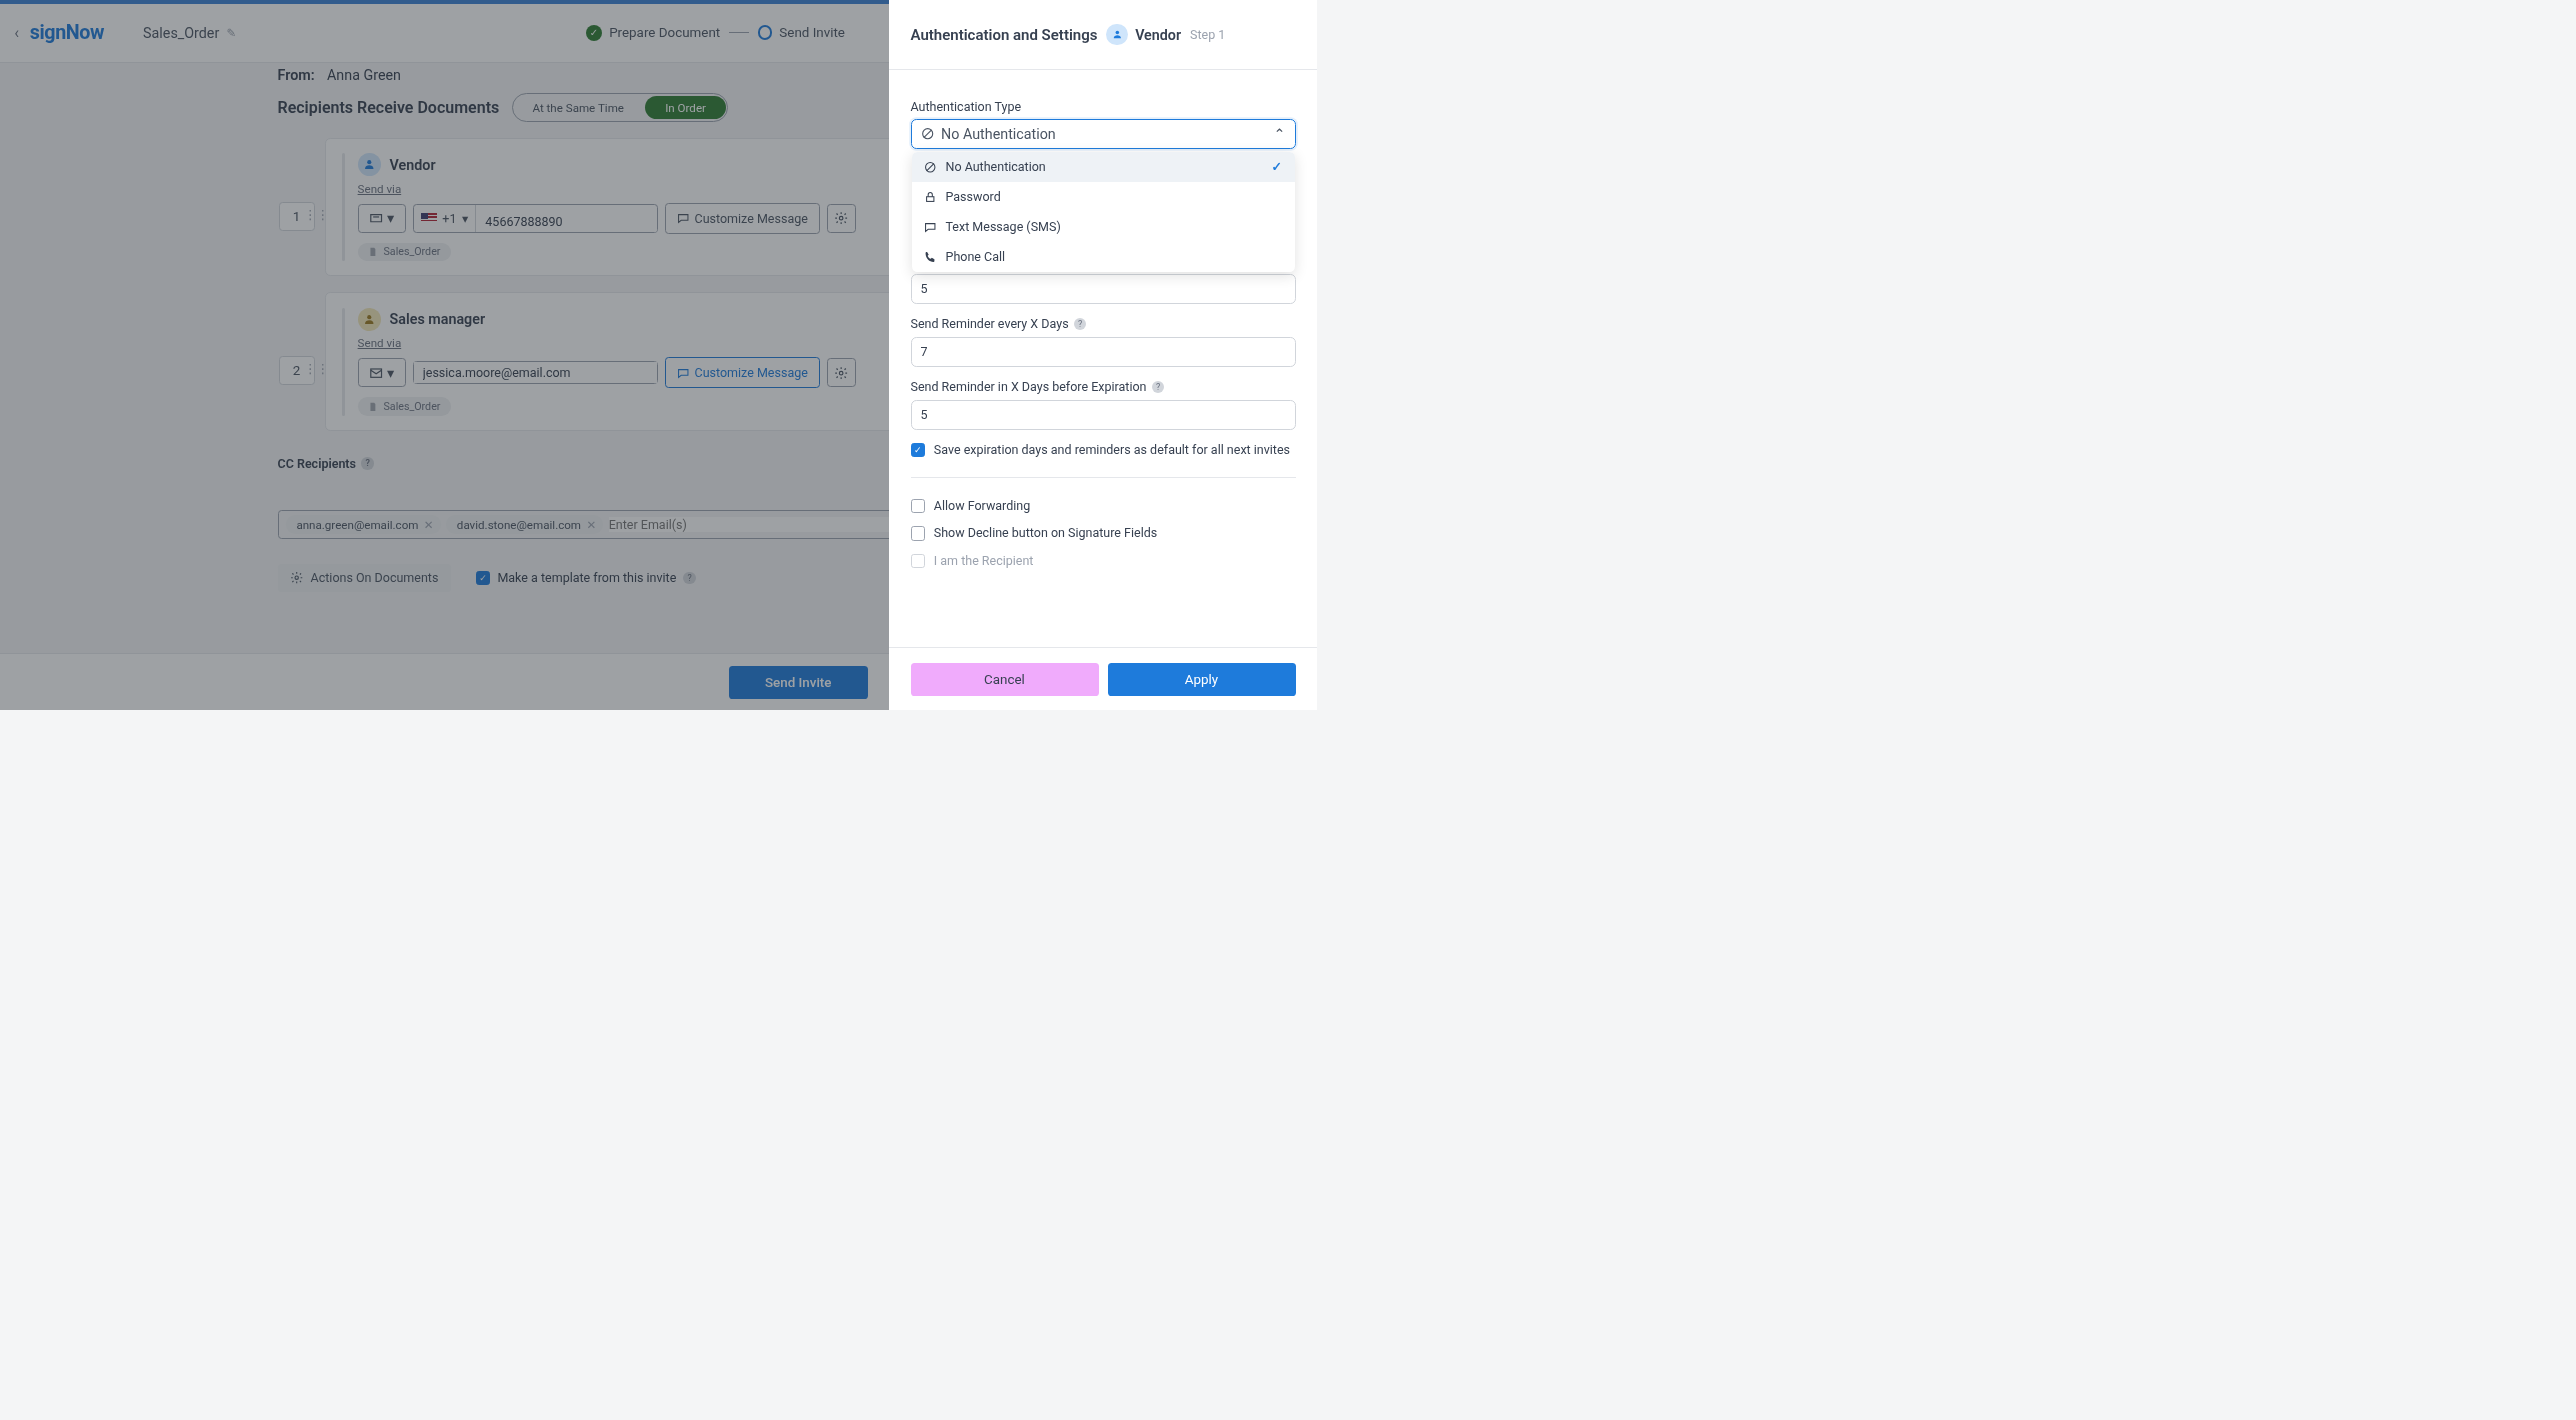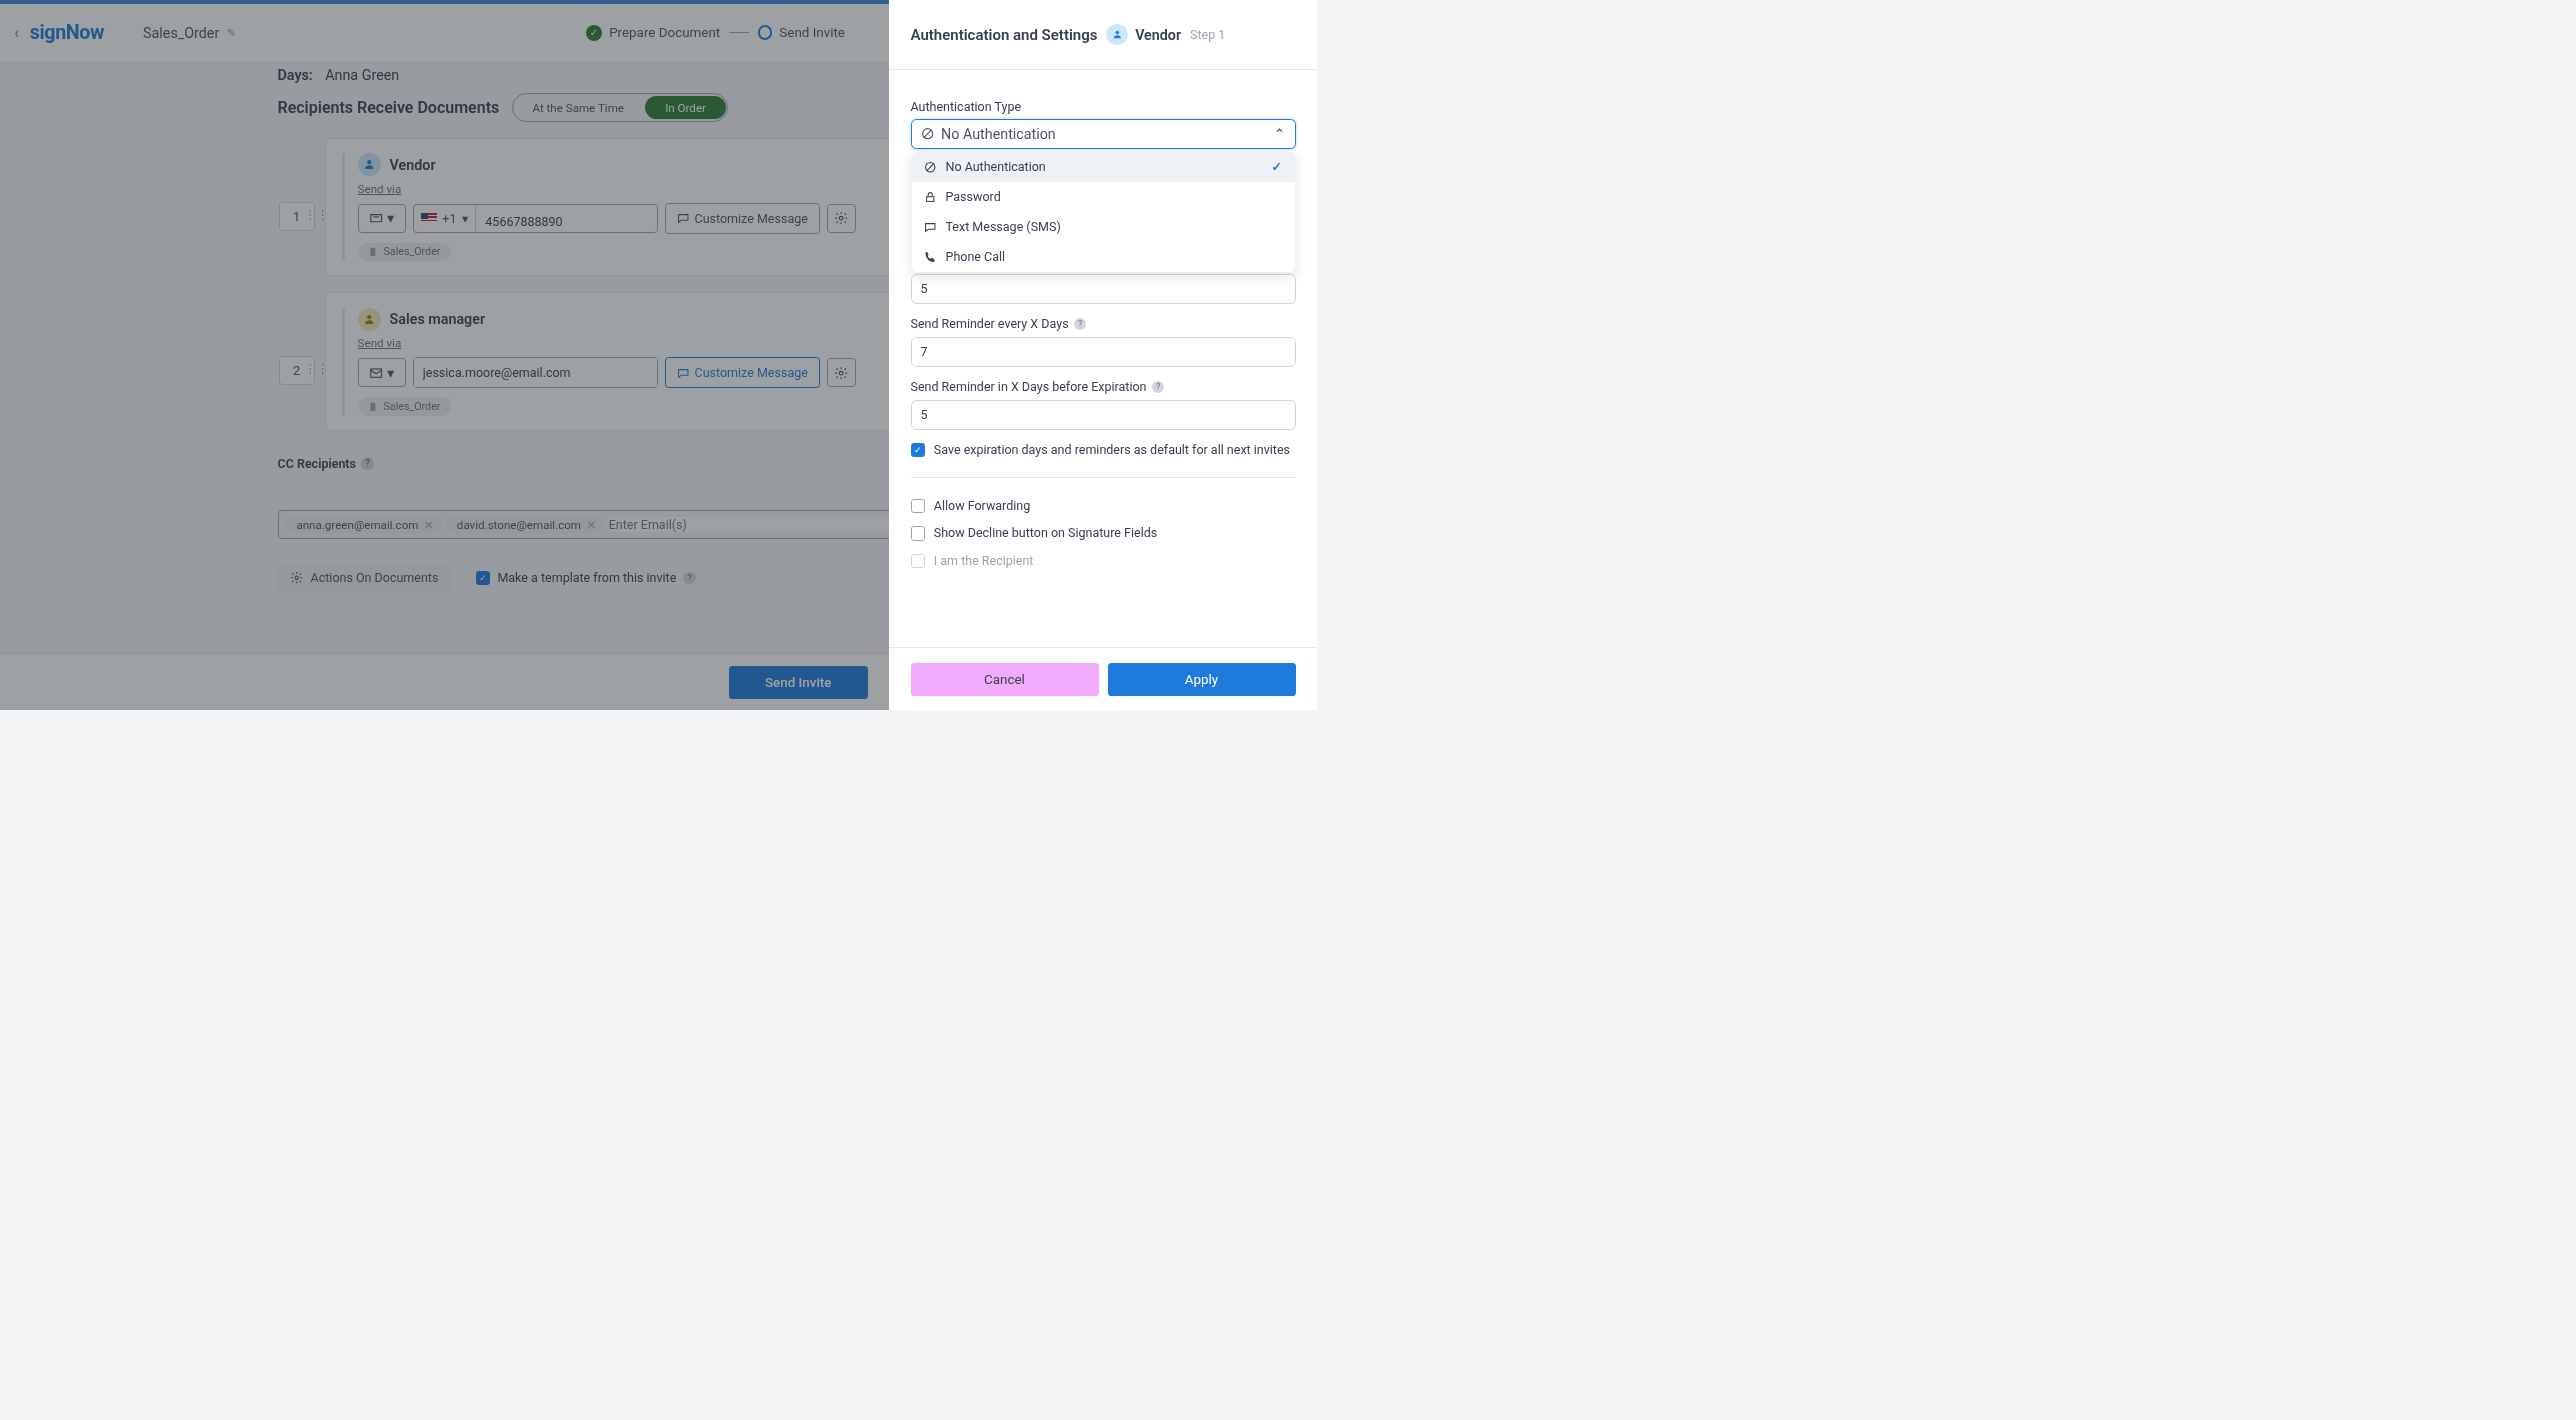--- a/index.html
+++ b/index.html
@@ -39,21 +39,21 @@
 .role-avatar.sales { background: #f3e7b8; color: #9c7b1f; }
 .role-name { font-weight: 600; color: #374151; }
 .send-via { font-size: 11.6px; color: #6b7280; margin-bottom: 7.2px; text-decoration: underline; }
 .input-row { display: flex; gap: 7.2px; align-items: center; }
 .send-dd { border: 0.9px solid #9ca3af; border-radius: 3.6px; height: 29px; width: 48px; display: flex; align-items: center; justify-content: center; gap: 3.6px; color: #4b5563; cursor: pointer; }
 .phone-box { display: flex; border: 0.9px solid #9ca3af; border-radius: 3.6px; height: 29px; overflow: hidden; flex: 0 0 245px; }
 .cc-prefix { display: flex; align-items: center; gap: 5.4px; padding: 0 7.2px; border-right: 0.9px solid #d1d5db; font-size: 12.5px; color: #4b5563; }
 .flag { width: 16px; height: 10.7px; background: linear-gradient(to bottom, #b22234 0%, #b22234 15%, #fff 15%, #fff 30%, #b22234 30%, #b22234 45%, #fff 45%, #fff 60%, #b22234 60%, #b22234 75%, #fff 75%, #fff 100%); position: relative; }
 .flag::before { content:''; position:absolute; width:7.2px; height:6.3px; background:#3c3b6e; top:0; left:0; }
 .phone-input { border: none; outline: none; padding: 0 9px; flex: 1; font-size: 12.5px; color: #374151; margin-top: 6px; }
-.email-input-box { border: 0.9px solid #9ca3af; border-radius: 3.6px; height: 31px; flex: 0 0 245px; }
+.email-input-box { border: 0.9px solid #9ca3af; border-radius: 3.6px; height: 23px; flex: 0 0 245px; }
 .email-input-box input { border:none; outline:none; width:100%; height:100%; padding:0 9px; font-size:12.5px; color:#374151; }
 .cust-msg { border: 0.9px solid #9ca3af; border-radius: 3.6px; height: 31px; padding: 0 10.7px; display: flex; align-items: center; gap: 5.4px; font-size: 12.5px; color: #4b5563; cursor: pointer; }
 .cust-msg.active { color: #1e7bdb; border-color: #1e7bdb; }
 .gear-btn { border: 0.9px solid #9ca3af; border-radius: 3.6px; height: 29px; width: 29px; display:flex; align-items:center; justify-content:center; cursor:pointer; color:#4b5563; }
 .doc-chip { display: inline-flex; align-items: center; gap: 5.4px; background: #eef0f2; border-radius: 12.5px; padding: 2.7px 10.7px; font-size: 10.7px; color: #6b7280; margin-top: 9px; }
 
 .cc-label { font-size: 12.5px; color: #374151; margin: 25px 0 7.2px; display:flex; align-items:center; gap:5.4px; font-weight:600; }
 .help-ic { width:12.5px; height:12.5px; border-radius:50%; background:#d1d5db; color:#6b7280; display:inline-flex; align-items:center; justify-content:center; font-size:9px; }
 .cc-row { display:flex; gap:7.2px; }
 .cc-input-box { flex:1; border:0.9px solid #9ca3af; border-radius:3.6px; display:flex; align-items:center; flex-wrap:wrap; gap:5.4px; padding:3.6px 7.2px; min-height:29px;margin-top:32px; }
@@ -119,21 +119,21 @@
       <span>Send Invite</span>
     </div>
   </div>
   <div style="width:72px"></div>
   <div class="close-btn">✕</div>
 </div>
 
 <div class="main">
   <div class="content">
     <div class="from-row">
-      <span class="from-label">Days:</span>
+      <span class="from-label">From:</span>
       <span>Anna Green</span>
     </div>
     <div class="section-row">
       <span class="section-title">Recipients Receive Documents</span>
       <div class="pill-toggle">
         <div class="pill">At the Same Time</div>
         <div class="pill active">In Order</div>
       </div>
     </div>
 

